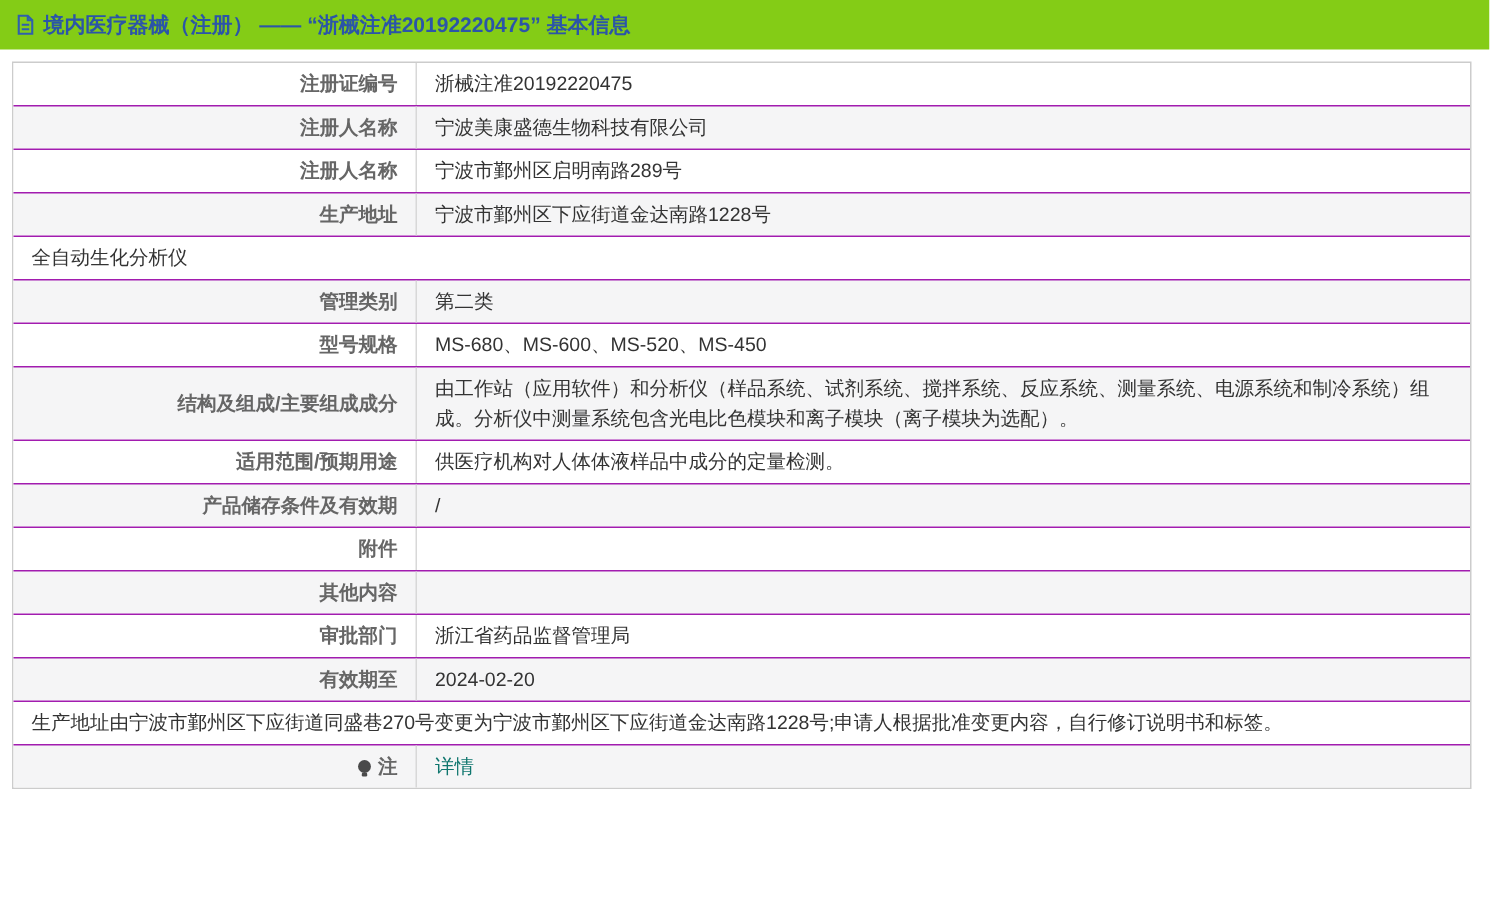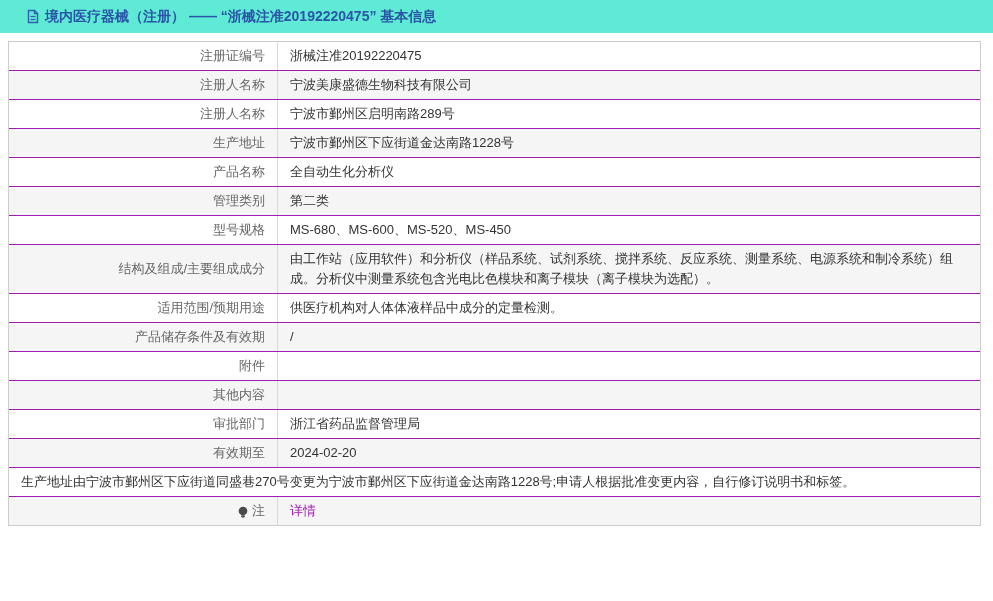--- a/index.html
+++ b/index.html
@@ -5,24 +5,24 @@
   * { box-sizing: border-box; }
   html, body {
     margin: 0; padding: 0;
     width: 993px; height: 601px;
     background: #ffffff;
     font-family: "Liberation Sans", "DejaVu Sans", sans-serif;
     overflow: hidden;
   }
   .topbar {
     height: 33px;
-    background: #5eead4;
+    background: #84cc16;
     display: flex;
     align-items: center;
-    padding-left: 26px;
+    padding-left: 10px;
   }
   .topbar .doc-icon { flex: 0 0 auto; display: inline-flex; }
   .topbar .title {
     font-size: 14px;
     font-weight: bold;
     color: #2b55a8;
     margin-left: 5px;
     white-space: nowrap;
   }
   .info-table {
@@ -45,31 +45,32 @@
   }
   .cell.label {
     width: 269px;
     flex: 0 0 269px;
     justify-content: flex-end;
     text-align: right;
     padding: 4px 12px 4px 6px;
     border-right: 1px solid #d8d8d8;
     color: #666666;
     line-height: 20px;
+    font-weight: bold;
   }
   .cell.value {
     flex: 1 1 auto;
     padding: 4px 18px 4px 12px;
     color: #333333;
     line-height: 20px;
     word-break: break-all;
   }
   .note-icon { display: inline-flex; margin-right: 3px; position: relative; top: 1px; }
   a.detail-link {
-    color: #a21caf;
+    color: #0f766e;
     text-decoration: none;
     cursor: pointer;
     font-size: 13px;
   }
 </style>
 </head>
 <body>
 
 <div class="topbar">
   <span class="doc-icon">
@@ -94,21 +95,20 @@
   </div>
   <div class="row">
     <div class="cell label">注册人名称</div>
     <div class="cell value">宁波市鄞州区启明南路289号</div>
   </div>
   <div class="row">
     <div class="cell label">生产地址</div>
     <div class="cell value">宁波市鄞州区下应街道金达南路1228号</div>
   </div>
   <div class="row">
-    <div class="cell label">产品名称</div>
     <div class="cell value">全自动生化分析仪</div>
   </div>
   <div class="row">
     <div class="cell label">管理类别</div>
     <div class="cell value">第二类</div>
   </div>
   <div class="row">
     <div class="cell label">型号规格</div>
     <div class="cell value">MS-680、MS-600、MS-520、MS-450</div>
   </div>

